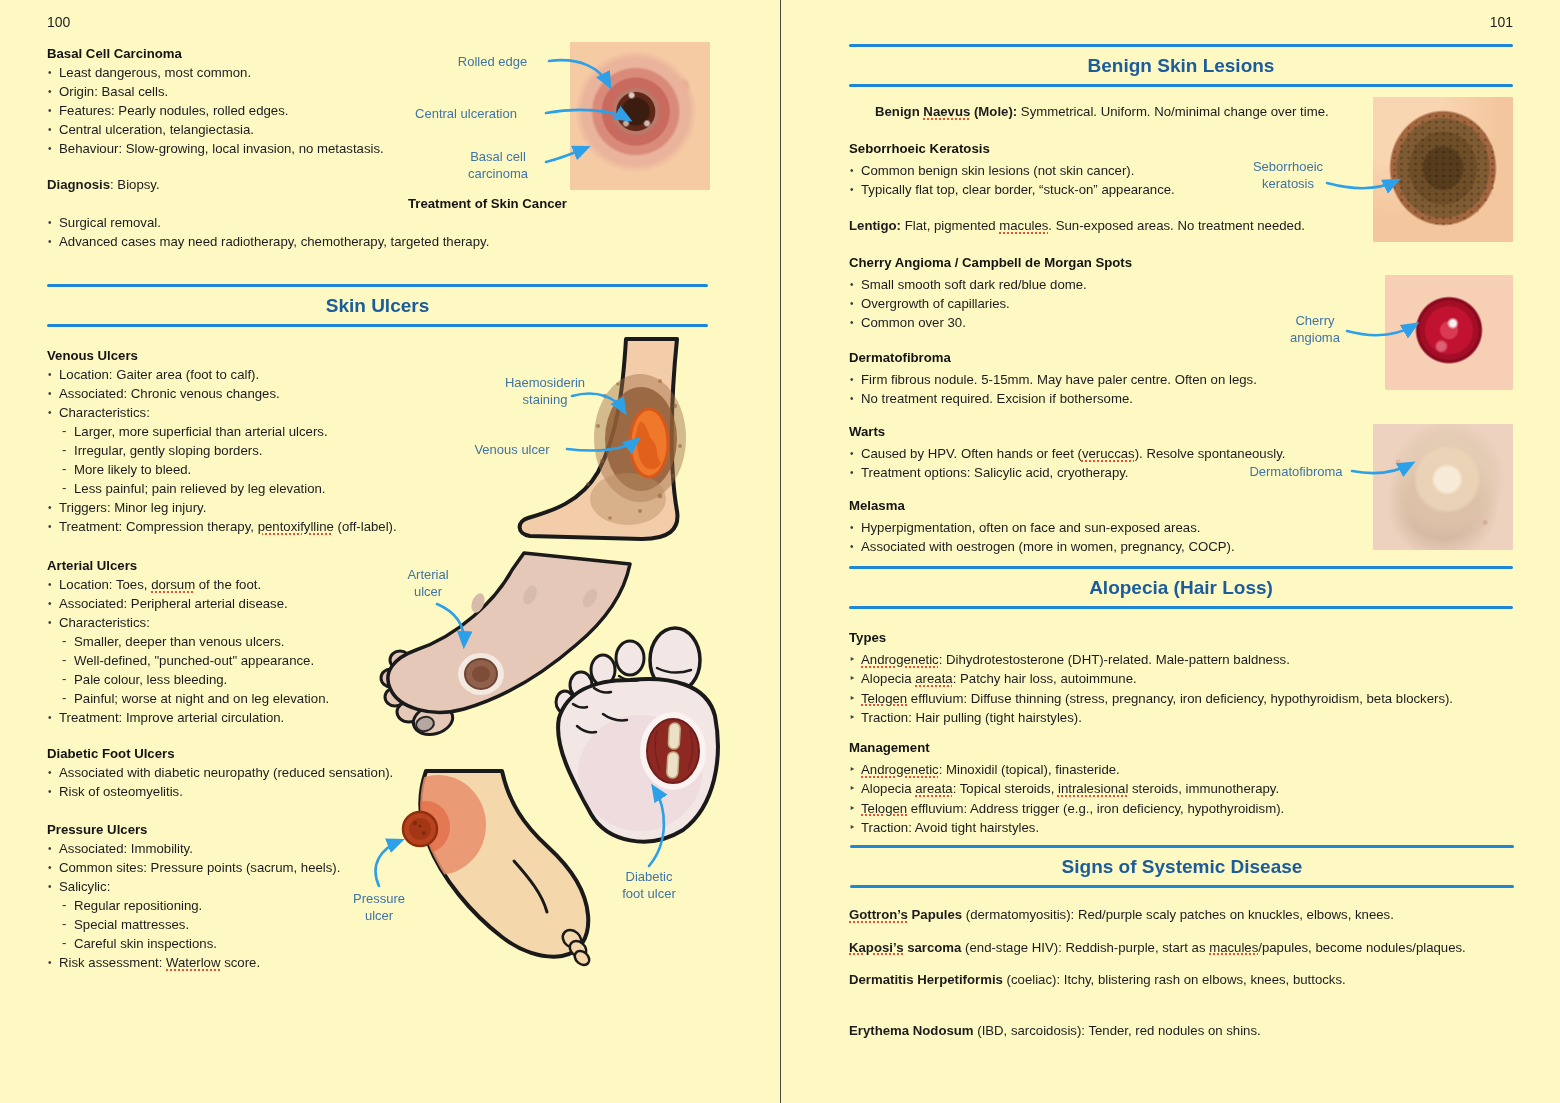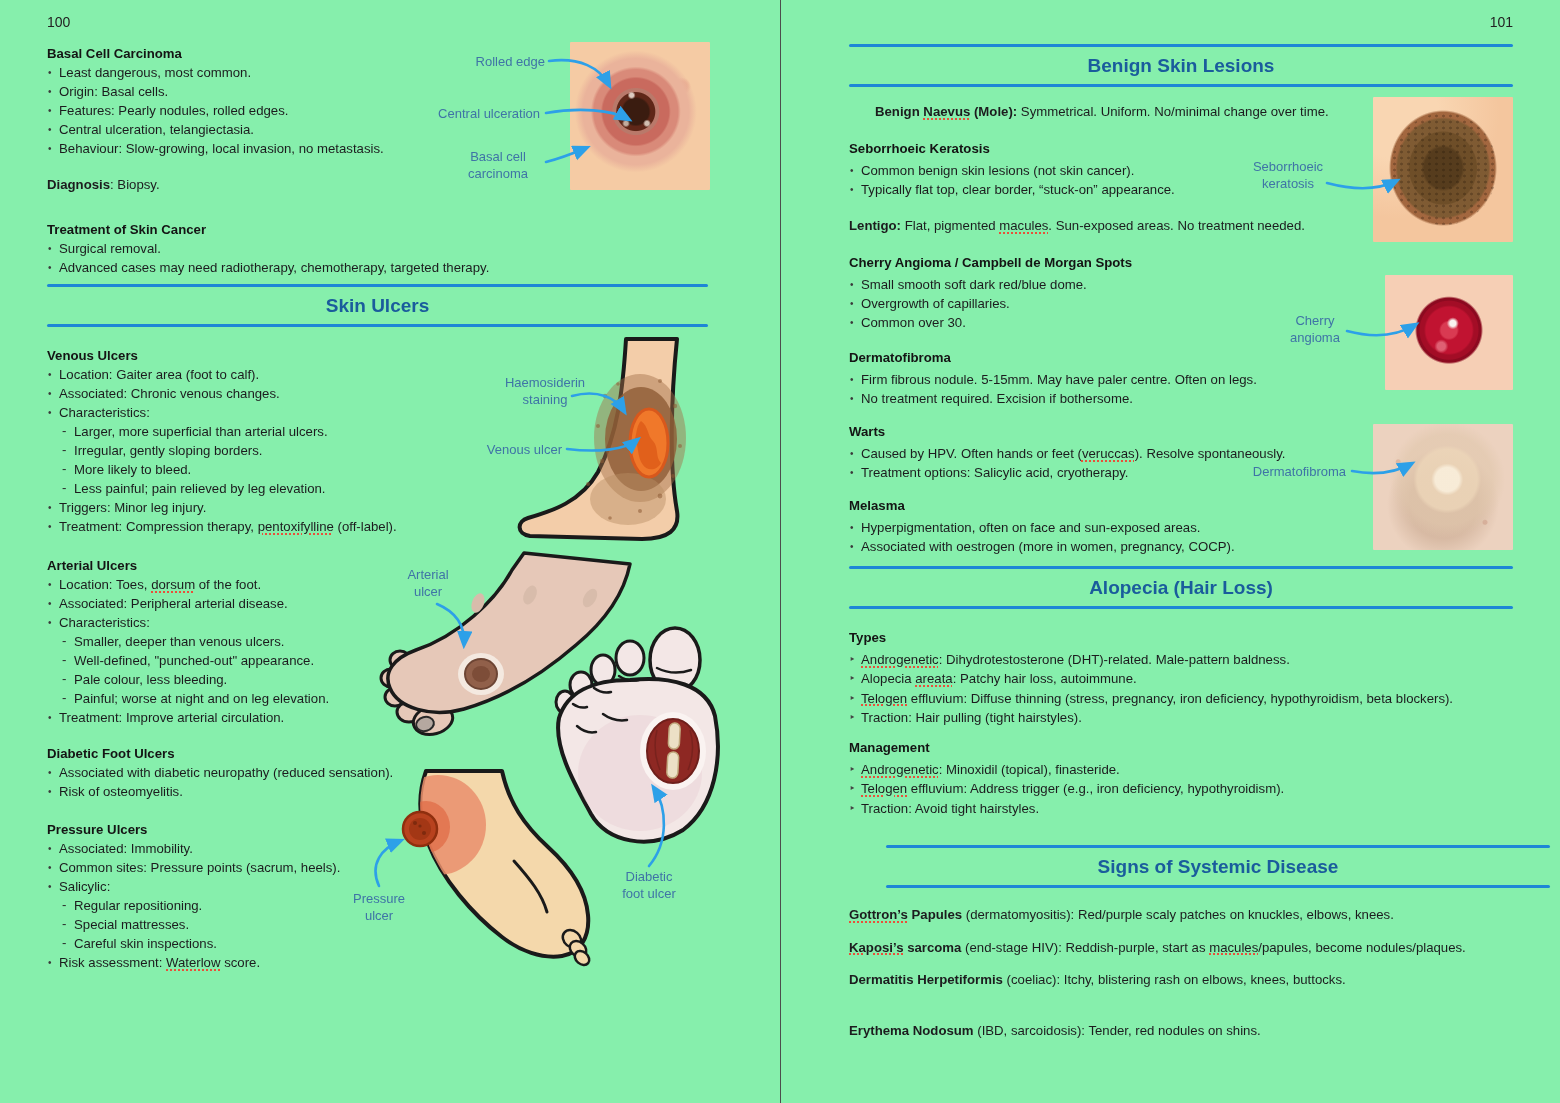--- a/index.html
+++ b/index.html
@@ -1,44 +1,44 @@
 <!DOCTYPE html>
 <html><head>
 <meta charset="utf-8">
 <style>
   html,body{margin:0;padding:0;background:#fff;}
-  #canvas{position:relative;width:1560px;height:1103px;background:#86efac;overflow:hidden;
+  #canvas{position:relative;width:1560px;height:1103px;background:#fef9c3;overflow:hidden;
           font-family:"Liberation Sans","DejaVu Sans",sans-serif;color:#1c1c1e;font-size:13.2px;line-height:19px;}
   .abs{position:absolute;}
   
   #divider{position:absolute;left:780px;top:0;width:1px;height:1103px;background:#4c4c4c;}
   
   .pgnum{position:absolute;font-size:14px;color:#222;}
   
   h3{margin:0;font-size:13.2px;line-height:19px;font-weight:bold;color:#141414;}
   p{margin:0;}
   
   .hdr .rule{height:3px;background:#1e86d6;border-radius:1.5px;}
   .hdr .sec-title{font-size:19px;line-height:24px;font-weight:bold;color:#1a5c9c;text-align:center;margin:7px 0 6px;}
   
   ul{list-style:none;margin:0;padding:0;}
   ul.b > li{position:relative;padding-left:12px;line-height:19px;}
   ul.b > li::before{content:"•";position:absolute;left:1px;top:0;font-size:10px;color:#3a3a3a;}
   ul.d > li{position:relative;margin-left:13px;padding-left:14px;line-height:19px;}
   ul.d > li::before{content:"-";position:absolute;left:2px;top:-1px;color:#2a2a2a;}
   ul.t > li{position:relative;padding-left:12px;line-height:19.3px;}
   ul.t > li::before{content:"\2023";position:absolute;left:0;top:0;font-size:11px;color:#444;}
-  .mt17{margin-top:17px;} .mt26{margin-top:26px;}
+  .mt17{margin-top:17px;} .mt26{text-align:right;}
   .sec-r h3{margin-bottom:3px;}
   
   .sq{text-decoration-line:underline;text-decoration-style:dotted;text-decoration-color:#e8503a;
       text-decoration-thickness:2px;text-underline-offset:2px;}
   
   .callout{position:absolute;color:#3f74a6;font-size:13px;line-height:16.5px;white-space:pre-line;}
-  .ctr{text-align:center;} .rgt{text-align:right;}
+  .ctr{text-align:center;} .rgt{text-align:center;}
   
   .photo{position:absolute;border-radius:1px;}
   .ph-bcc{
     background:
       radial-gradient(circle at 44% 36%, rgba(242,232,222,.85) 0 2px, rgba(0,0,0,0) 4px),
       radial-gradient(circle at 55% 55%, rgba(238,228,214,.8) 0 2px, rgba(0,0,0,0) 4px),
       radial-gradient(circle at 40% 55%, rgba(238,228,214,.7) 0 2px, rgba(0,0,0,0) 4px),
       radial-gradient(circle at 47% 47%, #3a1c10 0 13px, #5f2718 15px 19px, #b9796a 20px 23px, #c96a5e 24px 33px, #d98a79 35px 42px, #eab39b 45px 53px, rgba(246,206,168,0) 61px),
       radial-gradient(circle at 80% 30%, rgba(224,148,128,.55) 0 5px, rgba(0,0,0,0) 9px),
       #f5cba4;
@@ -339,26 +339,27 @@
       <li>Alopecia <span class="sq">areata</span>: Patchy hair loss, autoimmune.</li>
       <li><span class="sq">Telogen</span> effluvium: Diffuse thinning (stress, pregnancy, iron deficiency, hypothyroidism, beta blockers).</li>
       <li>Traction: Hair pulling (tight hairstyles).</li>
     </ul>
   </div>
 
   <div class="abs sec-r" style="left:849px;top:738px;width:680px;">
     <h3>Management</h3>
     <ul class="t">
       <li><span class="sq">Androgenetic</span>: Minoxidil (topical), finasteride.</li>
+      <li>Alopecia <span class="sq">areata</span>: Topical steroids, <span class="sq">intralesional</span> steroids, immunotherapy.</li>
       <li><span class="sq">Telogen</span> effluvium: Address trigger (e.g., iron deficiency, hypothyroidism).</li>
       <li>Traction: Avoid tight hairstyles.</li>
     </ul>
   </div>
 
-  <div class="hdr abs" style="left:886px;top:845px;width:664px;">
+  <div class="hdr abs" style="left:850px;top:845px;width:664px;">
     <div class="rule"></div>
     <div class="sec-title">Signs of Systemic Disease</div>
     <div class="rule"></div>
   </div>
 
   <div class="abs" style="left:849px;top:905px;width:690px;">
     <p style="margin-bottom:13.5px;"><b><span class="sq">Gottron’s</span> Papules</b> (dermatomyositis): Red/purple scaly patches on knuckles, elbows, knees.</p>
     <p style="margin-bottom:13.5px;"><b><span class="sq">Kaposi’s</span> sarcoma</b> (end-stage HIV): Reddish-purple, start as <span class="sq">macules</span>/papules, become nodules/plaques.</p>
     <p style="margin-bottom:13.5px;"><b>Dermatitis Herpetiformis</b> (coeliac): Itchy, blistering rash on elbows, knees, buttocks.</p>
     <p style="margin-bottom:13.5px;margin-top:32px;"><b>Erythema Nodosum</b> (IBD, sarcoidosis): Tender, red nodules on shins.</p>

